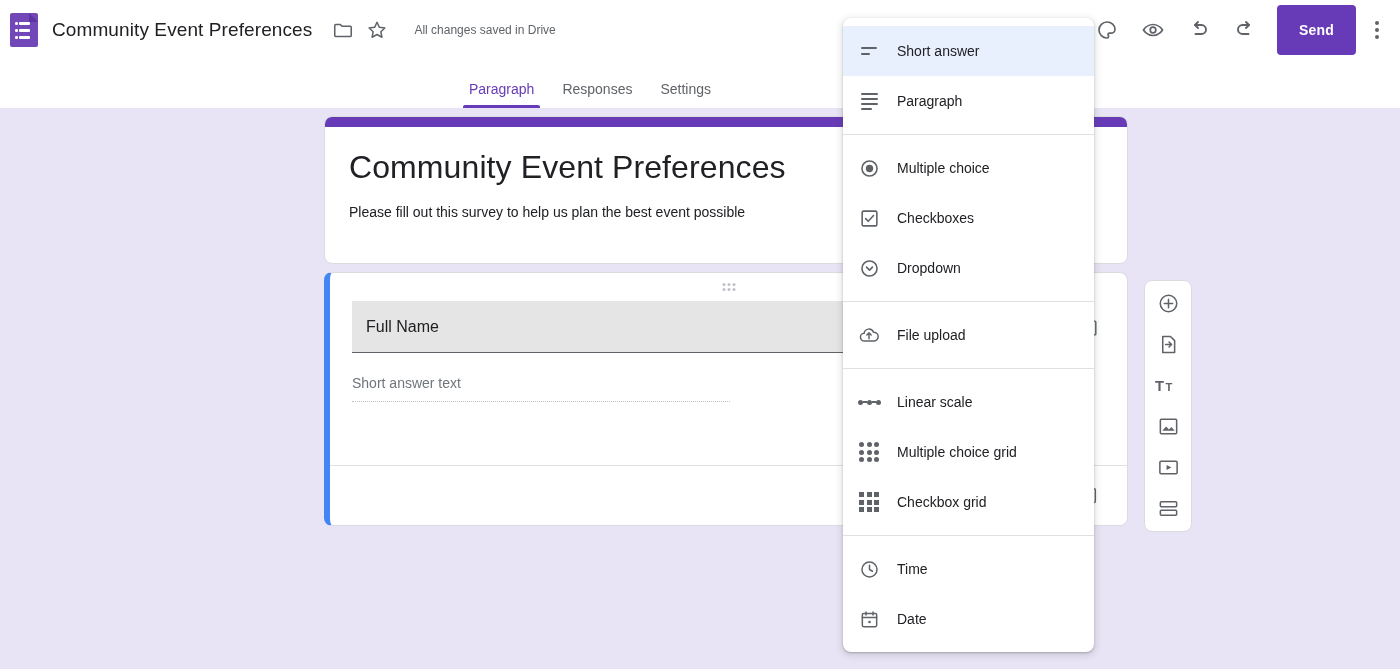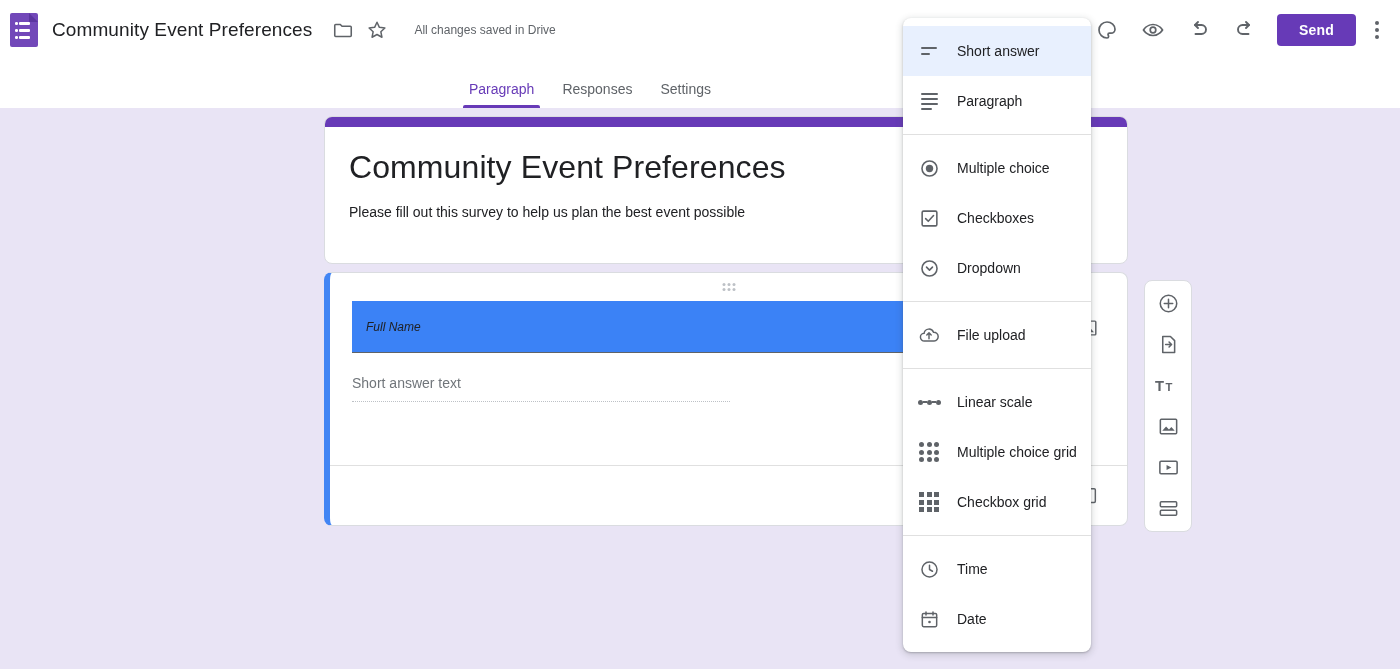--- a/index.html
+++ b/index.html
@@ -55,21 +55,21 @@
   }
   .topbar-right {
     position: absolute; top: 0; right: 0; height: 60px;
     display: flex; align-items: center; gap: 2px; padding-right: 8px;
   }
   .tb-icon-lg {
     width: 44px; height: 44px; display: flex; align-items: center;
     justify-content: center; color: #5f6368; flex: none;
   }
   .send-btn {
-    height: 32px; padding: 0 22px; border-radius: 4px;
+    height: 50px; padding: 0 22px; border-radius: 4px;
     background: #673AB7; color: #ffffff; font-size: 14px; font-weight: bold;
     border: none; display: flex; align-items: center; justify-content: center;
     margin-left: 8px; margin-right: 4px; cursor: pointer; letter-spacing: .2px;
   }
   .kebab { width: 30px; height: 40px; display:flex; flex-direction: column;
     align-items:center; justify-content:center; gap:3px; }
   .kebab i { width: 4px; height: 4px; background:#5f6368; border-radius:50%; display:block; }
 
   
   .tabs {
@@ -107,22 +107,22 @@
     border-radius: 8px; overflow: hidden;
   }
   .drag-dots {
     position: absolute; top: 10px; left: 50%; transform: translateX(-50%);
     display: grid; grid-template-columns: repeat(3, 3px); gap: 2px;
   }
   .drag-dots i { width: 3px; height: 3px; background: #bdc1c6; border-radius: 50%; display: block; }
   .q-row { display: flex; align-items: flex-start; padding: 28px 22px 0 22px; }
   .q-title-wrap { flex: 1; }
   .q-title-box {
-    background: #3b82f6; height: 52px; display: flex; align-items: center;
-    padding: 0 14px; border-bottom: 1px solid #5f6368; font-size: 12px; color: #202124; font-style: italic;
+    background: #e5e5e5; height: 52px; display: flex; align-items: center;
+    padding: 0 14px; border-bottom: 1px solid #5f6368; font-size: 16px; color: #202124;
   }
   .q-img-btn { width: 34px; height: 34px; margin: 10px 0 0 18px; display:flex;
     align-items:center; justify-content:center; color:#5f6368; flex:none; }
   .answer-hint {
     margin: 22px 22px 0 22px; font-size: 14px; color: #70757a;
     border-bottom: 1px dotted #bdc1c6; padding-bottom: 10px; width: 378px;
   }
   .q-footer {
     position: absolute; left: 0; right: 0; bottom: 0; height: 60px;
     border-top: 1px solid #e0e0e0; display: flex; align-items: center;
@@ -138,21 +138,21 @@
     display: flex; flex-direction: column; align-items: center;
     padding: 6px 0; gap: 8px;
   }
   .side-btn {
     width: 40px; height: 33px; display: flex; align-items: center;
     justify-content: center; color: #5f6368; cursor: pointer;
   }
 
   
   .dropdown {
-    position: absolute; left: 903px; top: 18px; width: 188px;
+    position: absolute; left: 843px; top: 18px; width: 251px;
     background: #ffffff; border-radius: 8px;
     box-shadow: 0 2px 6px 2px rgba(60,64,67,.15), 0 1px 2px rgba(60,64,67,.3);
     padding: 8px 0 8px 0; z-index: 50;
   }
   .dd-group { padding: 0; }
   .dd-group + .dd-group { border-top: 1px solid #e0e0e0; padding-top: 8px; margin-top: 8px; }
   .dd-item {
     height: 50px; display: flex; align-items: center; padding-left: 14px;
     font-size: 14px; color: #202124; cursor: pointer; gap: 16px;
   }

